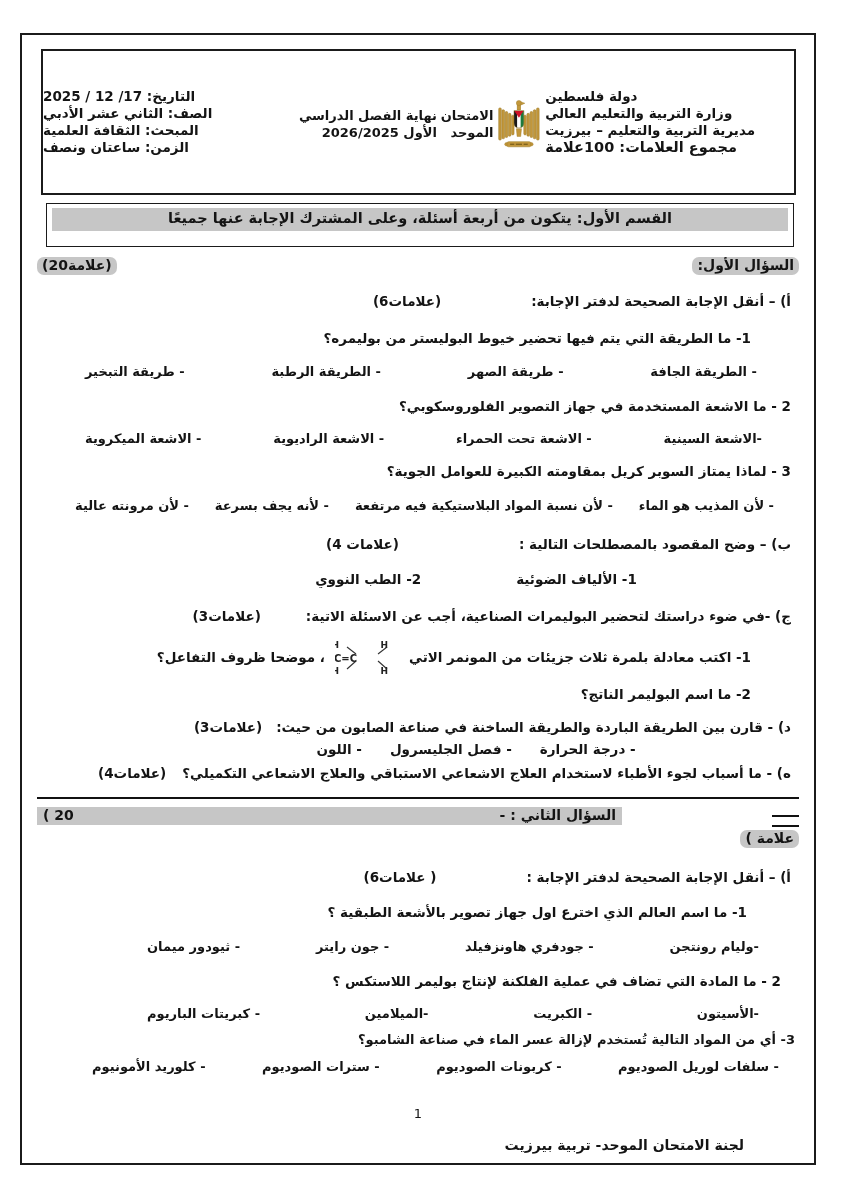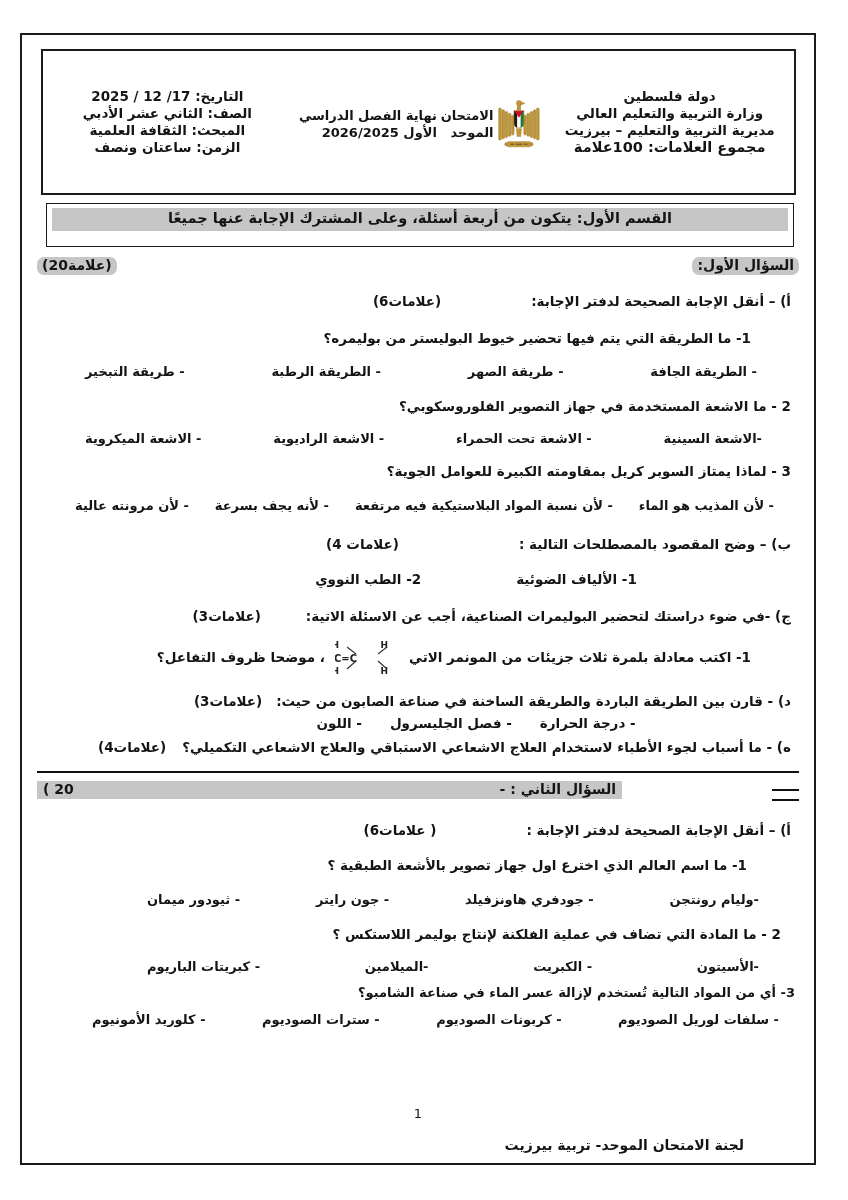--- a/index.html
+++ b/index.html
@@ -11,21 +11,21 @@
   .page{
     position:absolute;left:20px;top:33px;width:792px;height:1128px;
     border:2px solid #1b1b1b;background:#fff;
   }
   
   .header-box{
     margin:14px 18px 0 19px;border:2px solid #1b1b1b;height:142px;
     display:flex;direction:rtl;
   }
   .h-col{flex:1;display:flex;flex-direction:column;justify-content:center;
-    align-items:center;font-size:13.5px;line-height:17px;text-align:center;}
+    align-items:flex-end;font-size:13.5px;line-height:17px;text-align:center;}
   .h-center{flex:1.02;display:flex;flex-direction:row;align-items:center;justify-content:flex-start;padding-top:3px;}
   .h-center .t{font-size:13px;line-height:17px;}
   .totals{font-size:14.5px;}
   
   .note{margin-top:6px;text-align:center;}
   .note span{background:#c6c6c6;padding:1px 10px 3px;font-size:14.5px;transform:translateX(25px);display:inline-block;}
   .section-box{margin:8px 20px 0 24px;border:1.6px solid #1b1b1b;padding:4px 5px 15px;}
   .section-box .bar{background:#c6c6c6;text-align:center;font-size:14.5px;padding:2px 12px 5px;}
   .content{padding:0 15px;}
   .qtitle-row{display:flex;justify-content:space-between;margin-top:10px;font-size:14px;}
@@ -185,20 +185,21 @@
           <text x="4" y="12">H</text>
           <text x="53" y="12">H</text>
           <text x="4" y="38">H</text>
           <text x="53" y="38">H</text>
           <text x="22" y="25.5" font-size="10">C=C</text>
         </g>
       </svg>
       <span>، موضحا ظروف التفاعل؟</span>
     </div>
 
+    <div class="line" style="margin-top:6px;padding-right:48px;">2- ما اسم البوليمر الناتج؟</div>
 
     <div class="line flexline" style="margin-top:13px;padding-right:8px;">
       <span>د) - قارن بين الطريقة الباردة والطريقة الساخنة في صناعة الصابون من حيث:</span>
       <span class="spacer" style="width:14px;"></span>
       <span dir="ltr">(3علامات)</span>
     </div>
     <div class="line center-row" style="margin-top:2px;gap:28px;transform:translateX(58px);">
       <span>- درجة الحرارة</span>
       <span>- فصل الجليسرول</span>
       <span>- اللون</span>
@@ -213,20 +214,23 @@
     <hr class="rule">
 
     <div class="q2head">
       <span class="dbl-dash"></span>
       <span class="spacer" style="width:150px;"></span>
       <div class="q2bar">
         <span>السؤال الثاني : -</span>
         <span dir="ltr">( 20</span>
       </div>
     </div>
+    <div class="line" style="margin-top:1px;font-size:14px;">
+      <span class="hl">علامة )</span>
+    </div>
 
     <div class="line flexline" style="margin-top:19px;padding-right:8px;">
       <span>أ) – أنقل الإجابة الصحيحة لدفتر الإجابة :</span>
       <span class="spacer" style="width:90px;"></span>
       <span dir="ltr">(6علامات )</span>
     </div>
 
     <div class="line" style="margin-top:15px;padding-right:52px;">1- ما اسم العالم الذي اخترع اول جهاز تصوير بالأشعة الطبقية ؟</div>
     <div class="opts" style="margin-top:16px;padding-right:40px;padding-left:110px;">
       <span>-وليام رونتجن</span>

